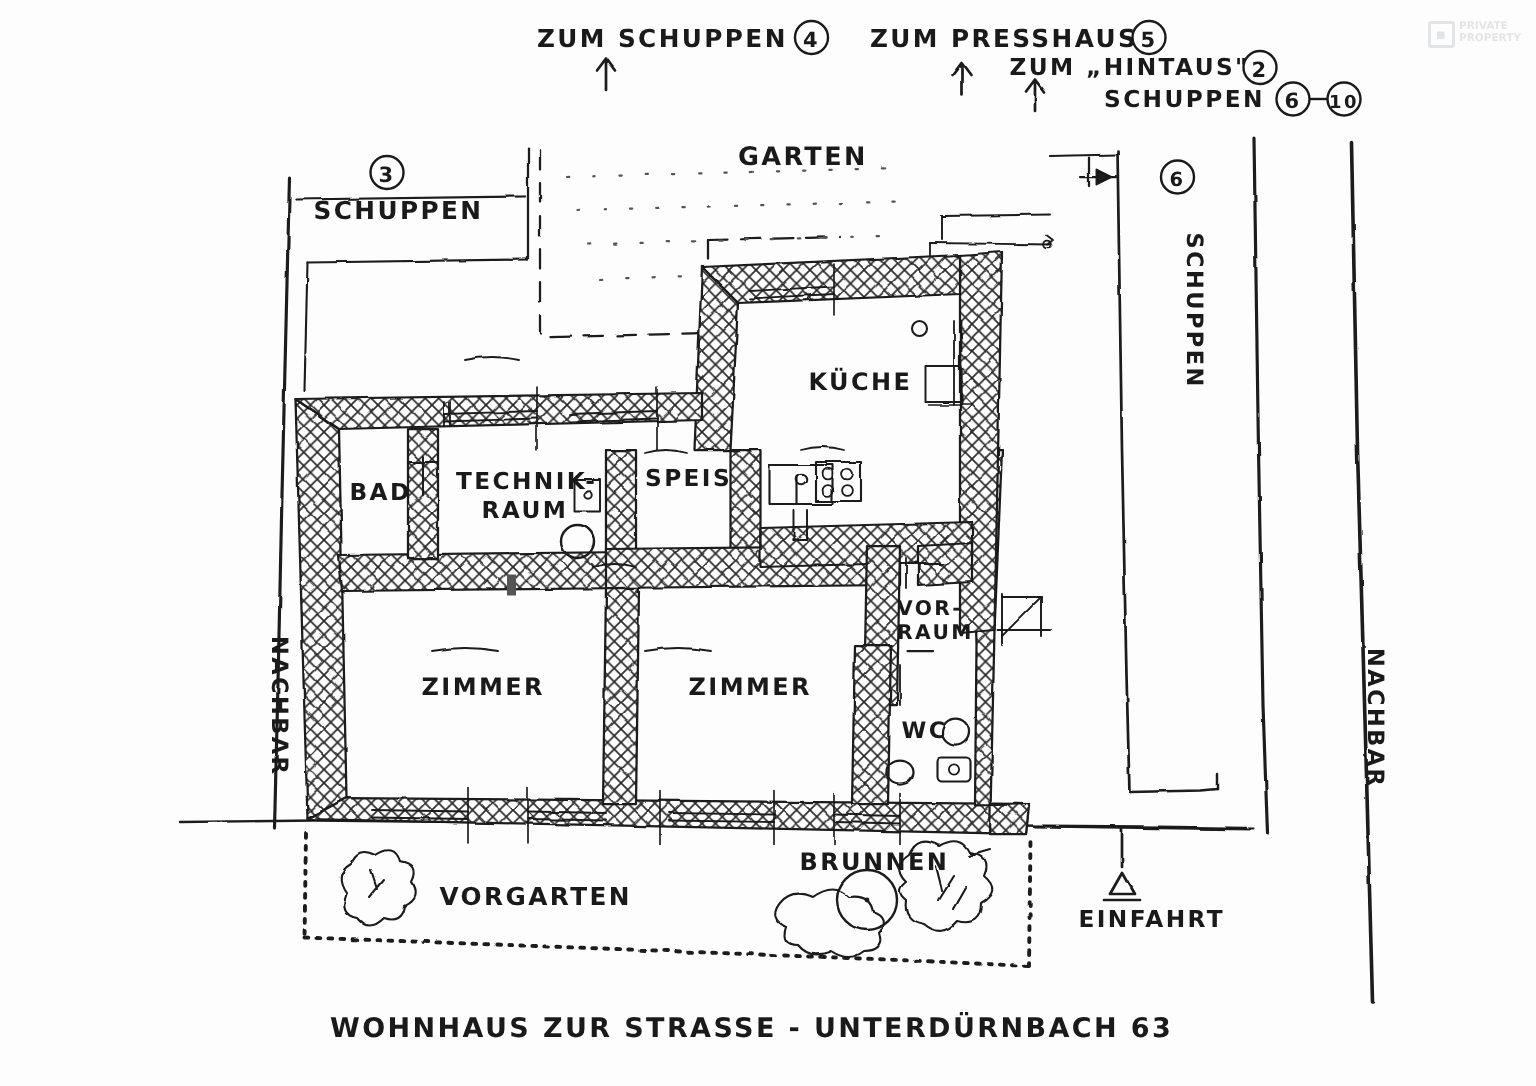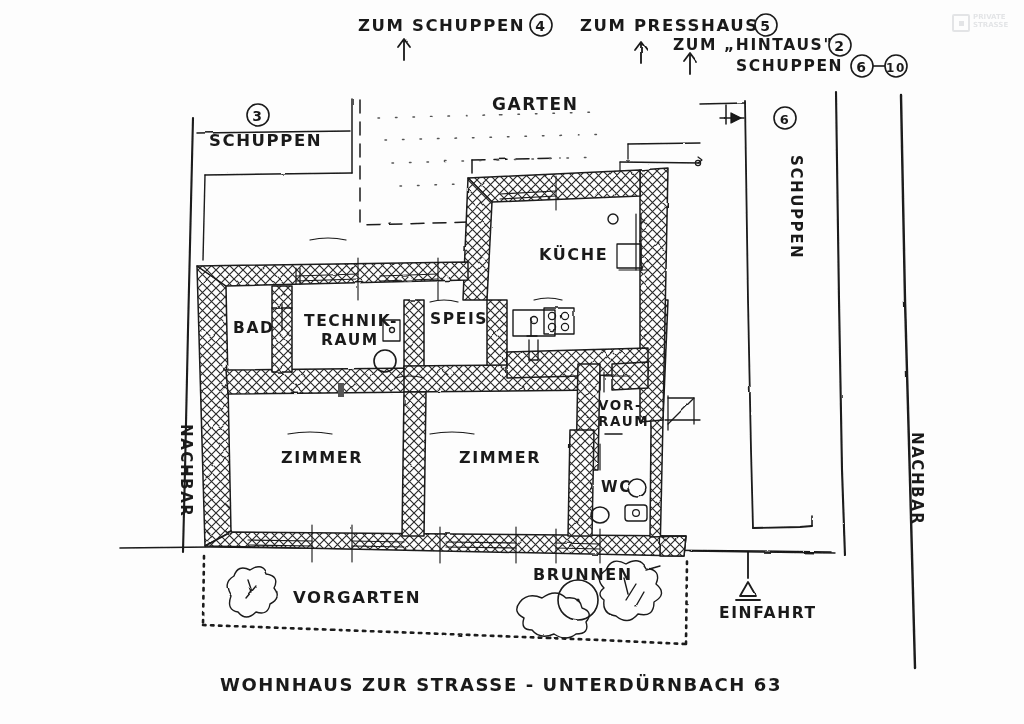--- a/index.html
+++ b/index.html
@@ -294,15 +294,15 @@
     <text x="719" y="618" font-size="15.5">EINFAHRT</text>
 
     <text x="220" y="691" font-size="18">WOHNHAUS ZUR STRASSE - UNTERDÜRNBACH 63</text>
   </g>
 </svg>
 
 <div class="watermark">
   <div class="wm-box"></div>
   <div class="wm-txt">
     <div>PRIVATE</div>
-    <div>STRASSE</div>
+    <div>PROPERTY</div>
   </div>
 </div>
 
 </body></html>

